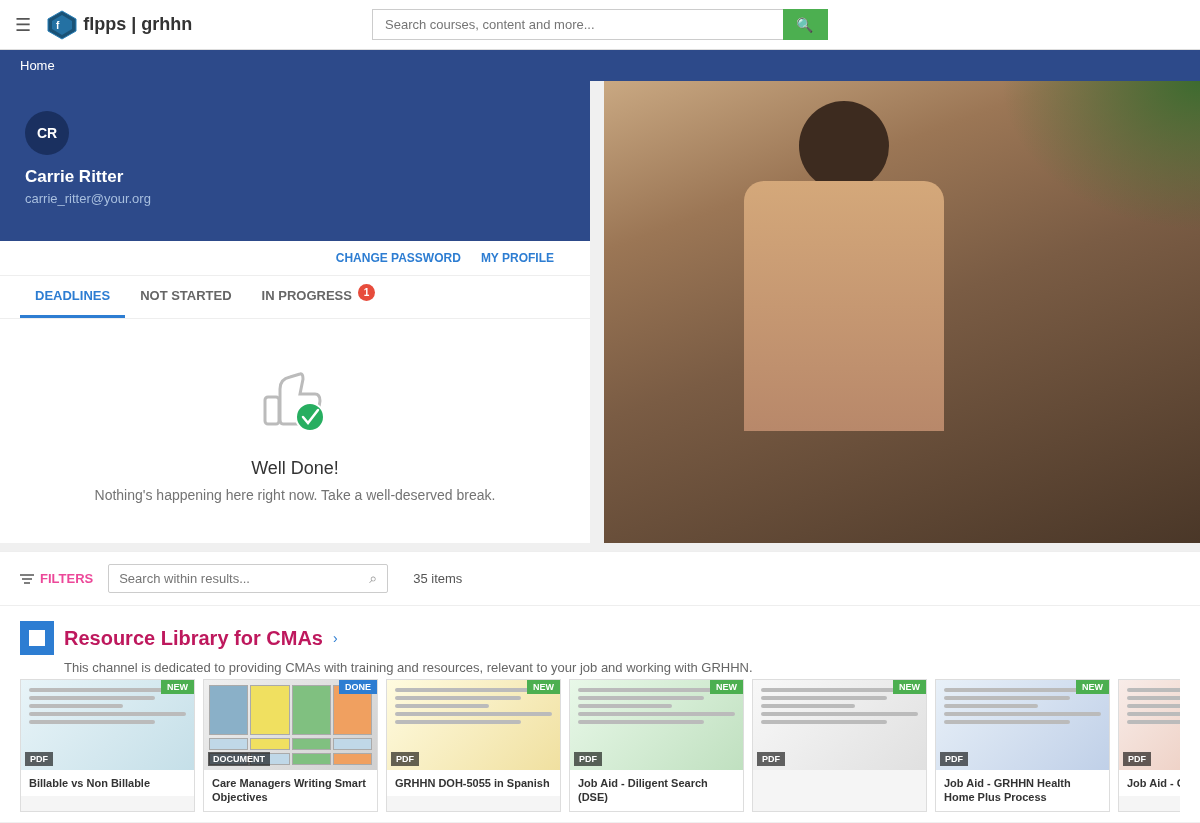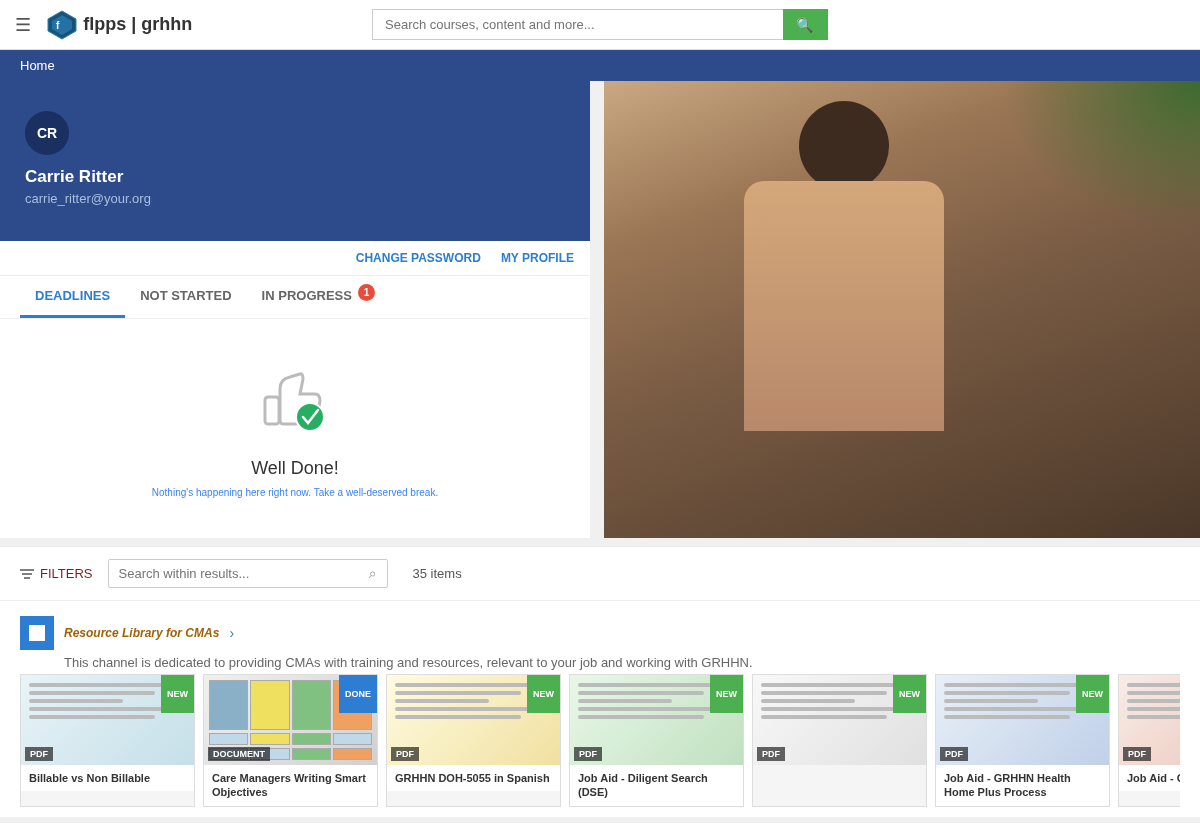--- a/index.html
+++ b/index.html
@@ -89,21 +89,21 @@
       margin-bottom: 4px;
     }
     .profile-email {
       color: #a8bfdf;
       font-size: 13px;
     }
 
     
     .profile-actions {
       background: #fff;
-      padding: 10px 16px;
+      padding: 10px 36px;
       display: flex;
       justify-content: flex-end;
       gap: 20px;
       border-bottom: 1px solid #eee;
     }
     .profile-actions a {
       color: #2d7dd2;
       font-size: 12px;
       font-weight: bold;
       text-decoration: none;
@@ -153,22 +153,22 @@
       padding: 40px 20px;
       text-align: center;
       min-height: 200px;
     }
     .well-done-title {
       font-size: 18px;
       color: #333;
       margin-bottom: 8px;
     }
     .well-done-subtitle {
-      font-size: 10px;
-      color: #3b82f6;
+      font-size: 14px;
+      color: #737373;
     }
 
     
     .thumbs-container {
       position: relative;
       display: inline-block;
       margin-bottom: 15px;
     }
 
     
@@ -216,22 +216,22 @@
       gap: 15px;
       margin-top: 8px;
       border-top: 1px solid #eee;
       border-bottom: 1px solid #eee;
     }
     .filter-btn {
       display: flex;
       align-items: center;
       gap: 6px;
       font-size: 13px;
-      font-weight: normal;
-      color: #7f1d1d;
+      font-weight: bold;
+      color: #ec4899;
       cursor: pointer;
       background: none;
       border: none;
       padding: 0;
     }
     .filter-search {
       flex: 1;
       max-width: 280px;
       display: flex;
       align-items: center;
@@ -268,25 +268,24 @@
       display: flex;
       align-items: center;
       justify-content: center;
     }
     .resource-icon-inner {
       width: 16px;
       height: 16px;
       background: #fff;
     }
     .resource-title {
-      font-size: 12px;
-      font-weight: bold;
-      color: #a16207;
+      font-size: 20px;
+      font-weight: bold;
+      color: #be185d;
       cursor: pointer;
-      font-style: italic;
     }
     .resource-chevron { color: #2d7dd2; font-size: 14px; }
     .resource-desc {
       font-size: 13px;
       color: #666;
       margin-bottom: 4px;
       padding-left: 44px;
     }
 
     
@@ -314,21 +313,21 @@
     .card-thumbnail.doc-bg { background: linear-gradient(135deg, #fffbe0 0%, #f0e0a0 100%); }
     .card-thumbnail.form-bg { background: linear-gradient(135deg, #e8f8e8 0%, #c0e0c0 100%); }
     .card-thumbnail.assess-bg { background: linear-gradient(135deg, #f8f8f8 0%, #e0e0e0 100%); }
     .card-thumbnail.health-bg { background: linear-gradient(135deg, #e8f0f8 0%, #c0d0e8 100%); }
     .card-thumbnail.training-bg { background: linear-gradient(135deg, #f8ece8 0%, #e8c0b0 100%); }
 
     .badge {
       position: absolute;
       top: 0;
       right: 0;
-      padding: 14px 6px;
+      padding: 2px 6px;
       font-size: 9px;
       font-weight: bold;
       color: #fff;
     }
     .badge.new { background: #4caf50; }
     .badge.done { background: #2d7dd2; }
     .badge-type {
       position: absolute;
       bottom: 4px;
       left: 4px;

